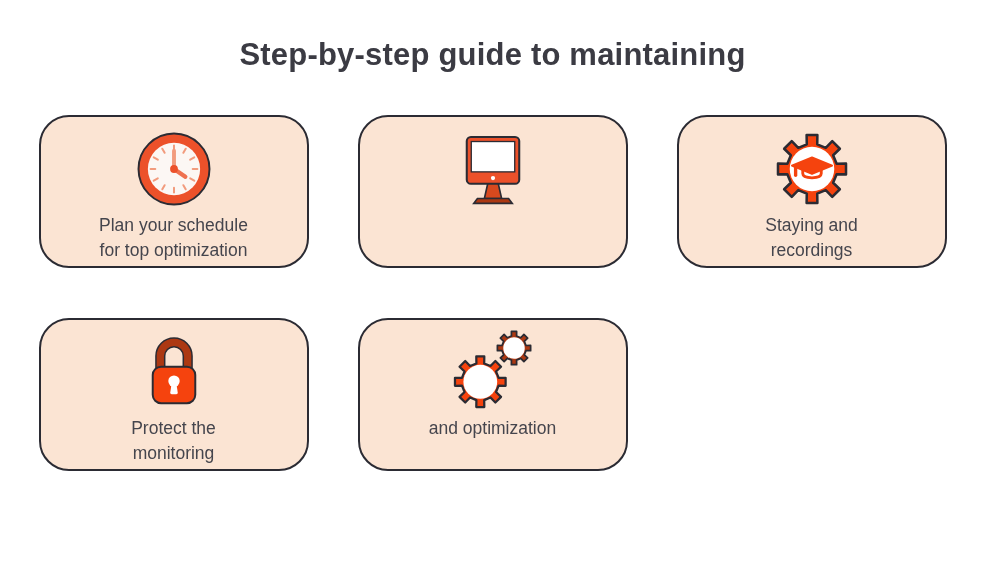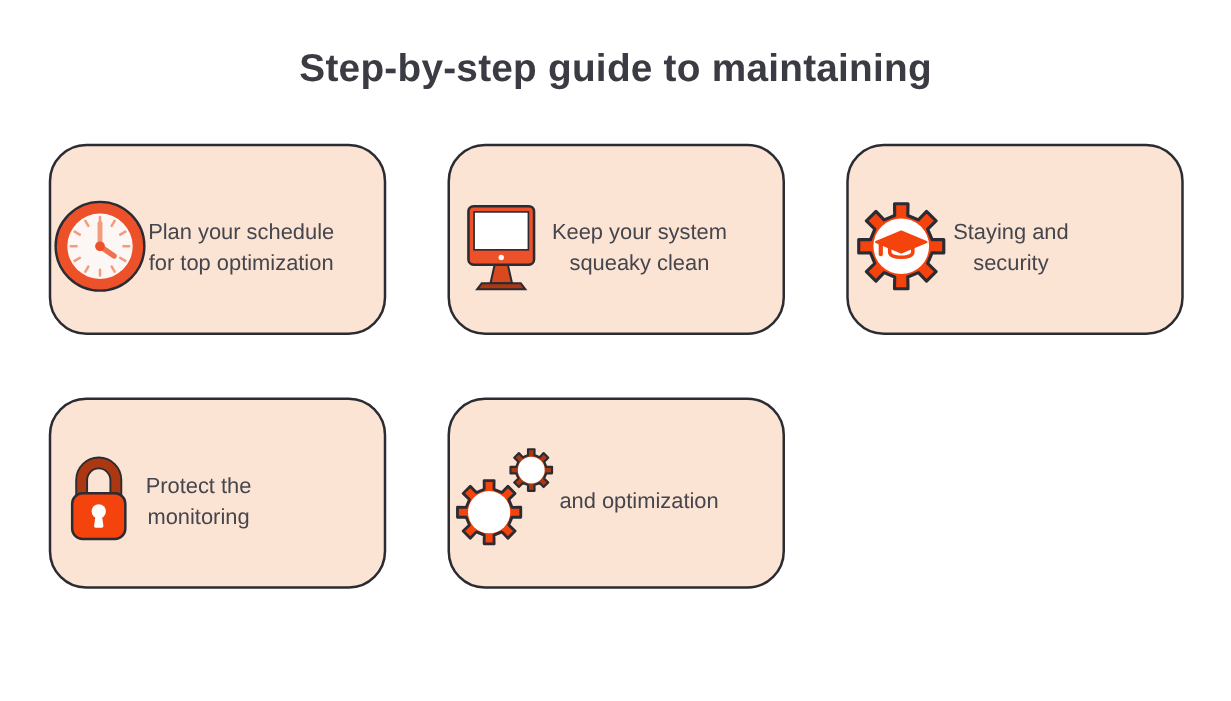--- a/index.html
+++ b/index.html
@@ -25,21 +25,21 @@
     grid-template-columns: repeat(3, 270px);
     grid-auto-rows: 153px;
     gap: 50px 49px;
     justify-content: center;
   }
   .card {
     background: var(--card_bg, #FBE4D3);
     border: 2px solid var(--outline, #2B2B33);
     border-radius: 30px;
     display: flex;
-    flex-direction: row;
+    flex-direction: column;
     align-items: center;
     padding-top: 10px;
   }
   .icon-box {
     height: 84px;
     display: flex;
     align-items: center;
     justify-content: center;
   }
   .card-label {
@@ -97,39 +97,35 @@
     <div class="card">
       <div class="icon-box">
         <svg width="82" height="76" viewBox="0 0 100 92">
           <path d="M44 62 L56 62 L60.5 82 L39.5 82 Z" fill="#D8491E" class="s-outline" stroke-width="2"></path>
           <path d="M31 82 L69 82 L73.5 88 L26.5 88 Z" class="f-darkred s-outline" stroke-width="2"></path>
           <rect x="18" y="7" width="64" height="57" rx="5" class="f-orange s-outline" stroke-width="2.5"></rect>
           <rect x="23.5" y="12.5" width="53" height="37" class="f-white s-outline" stroke-width="1.6"></rect>
           <circle cx="50" cy="57" r="2.6" class="f-white"></circle>
         </svg>
       </div>
-      <div class="card-label">
-        <span>Keep your system</span>
-        <span>squeaky clean</span>
-      </div>
     </div>
 
     <div class="card">
       <div class="icon-box">
         <svg width="84" height="84" viewBox="0 0 100 100">
           <use href="#gear8" class="f-accent s-outline" stroke-width="3" stroke-linejoin="round"></use>
           <circle cx="50" cy="50" r="26.5" class="f-white"></circle>
           <rect x="28.5" y="46" width="4" height="13.5" rx="2" class="f-accent"></rect>
           <path d="M39 50.5 V55.5 Q39 60.5 50 60.5 Q61 60.5 61 55.5 V50.5" fill="none" stroke="var(--accent, #F5430E)" stroke-width="3.4"></path>
           <path d="M50 36 L74 46 L50 56 L26 46 Z" class="f-accent" stroke="var(--accent, #F5430E)" stroke-width="2" stroke-linejoin="round"></path>
         </svg>
       </div>
       <div class="card-label">
         <span>Staying and</span>
-        <span>security</span>
+        <span>recordings</span>
       </div>
     </div>
 
 
     <div class="card">
       <div class="icon-box">
         <svg width="76" height="78" viewBox="0 0 100 102">
           <path d="M32 52 V30 a18 18 0 0 1 36 0 V52" fill="none" class="s-outline" stroke-width="13.5"></path>
           <path d="M32 52 V30 a18 18 0 0 1 36 0 V52" fill="none" stroke="var(--dark_red, #AC3812)" stroke-width="9.5"></path>
           <rect x="22" y="44" width="56" height="48" rx="11" class="f-accent s-outline" stroke-width="2.6"></rect>

